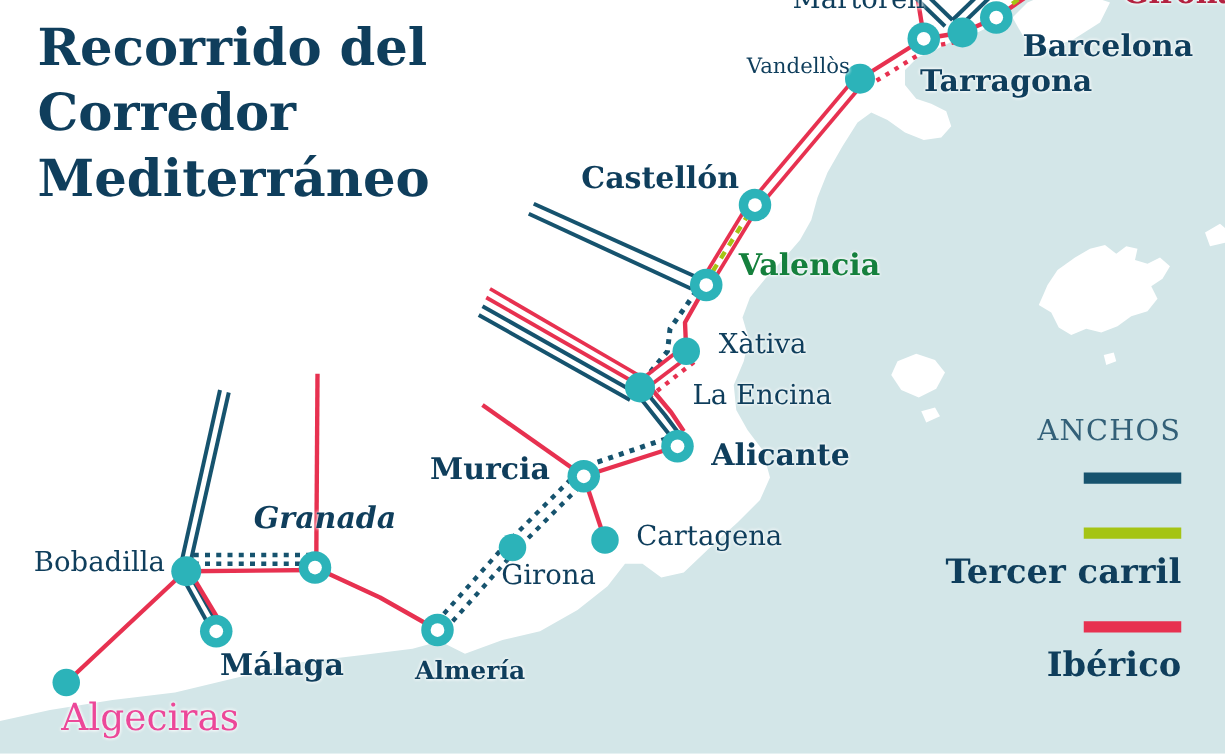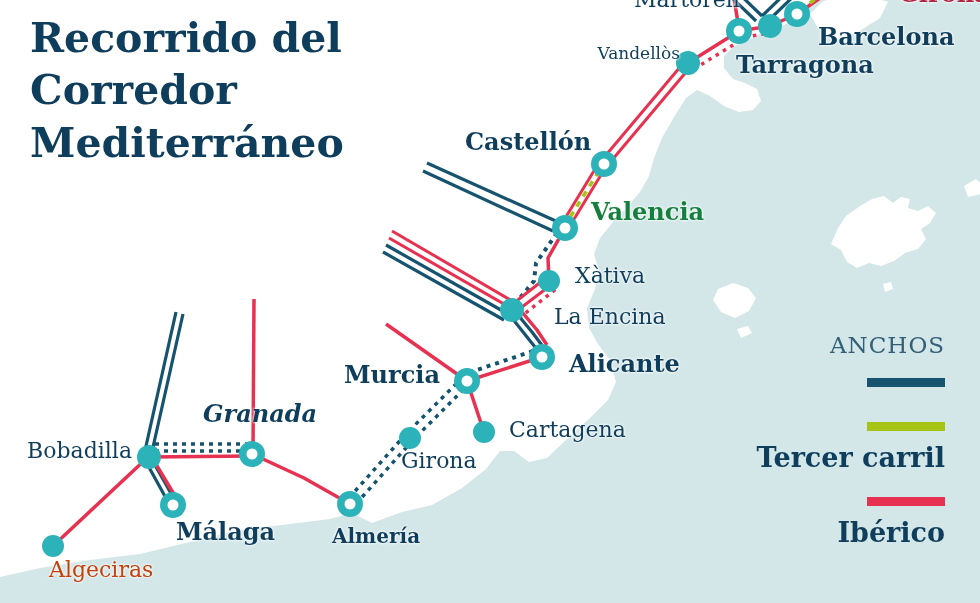--- a/index.html
+++ b/index.html
@@ -126,21 +126,21 @@
       <div class="city-label" style="left: 575px; top: 264px; font-size: 22px; color: rgb(15, 62, 92);">Xàtiva</div>
       <div class="city-label" style="left: 554px; top: 305px; font-size: 22px; color: rgb(15, 62, 92);">La Encina</div>
       <div class="city-label bold" style="left: 569px; top: 351px; font-size: 24px; color: rgb(15, 62, 92);">Alicante</div>
       <div class="city-label bold" style="left: 344px; top: 362px; font-size: 24px; color: rgb(15, 62, 92);">Murcia</div>
       <div class="city-label" style="left: 509px; top: 418px; font-size: 22px; color: rgb(15, 62, 92);">Cartagena</div>
       <div class="city-label" style="left: 401px; top: 449px; font-size: 22px; color: rgb(15, 62, 92);">Girona</div>
       <div class="city-label bold" style="left: 332px; top: 525px; font-size: 20px; color: rgb(15, 62, 92);">Almería</div>
       <div class="city-label bold" style="left: 203px; top: 401px; font-size: 24px; color: rgb(15, 62, 92); font-style: italic;">Granada</div>
       <div class="city-label" style="left: 132px; top: 439px; font-size: 22px; color: rgb(15, 62, 92); transform: translateX(-100%);">Bobadilla</div>
       <div class="city-label bold" style="left: 176px; top: 519px; font-size: 24px; color: rgb(15, 62, 92);">Málaga</div>
-      <div class="city-label" style="left: 49px; top: 558px; font-size: 22px; color: #c2410c;">Algeciras</div>
+      <div class="city-label" style="left: 49px; top: 558px; font-size: 30px; color: #ec4899;">Algeciras</div>
     </div>
 
   <div id="title" style="color: rgb(15, 62, 92);">
     <div>Recorrido del</div>
     <div>Corredor</div>
     <div>Mediterráneo</div>
   </div>
 
   <div id="legend">
     <div class="legend-heading" style="color: rgb(51, 96, 120);">ANCHOS</div>

